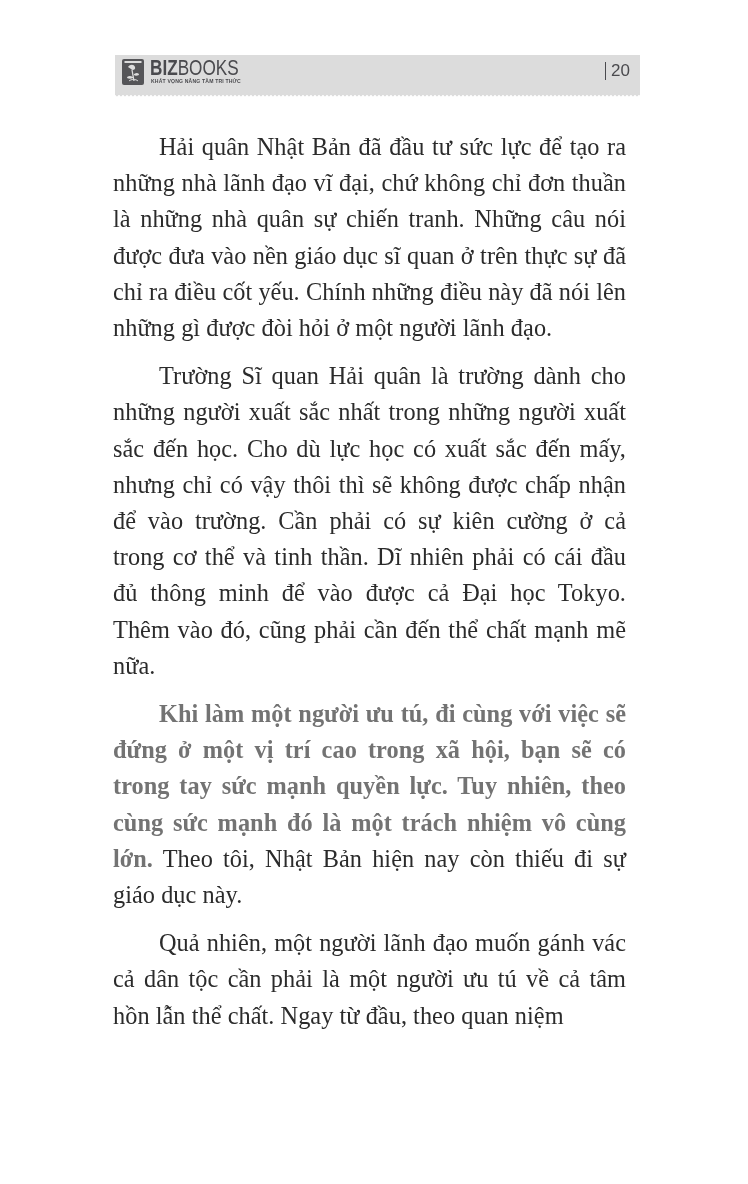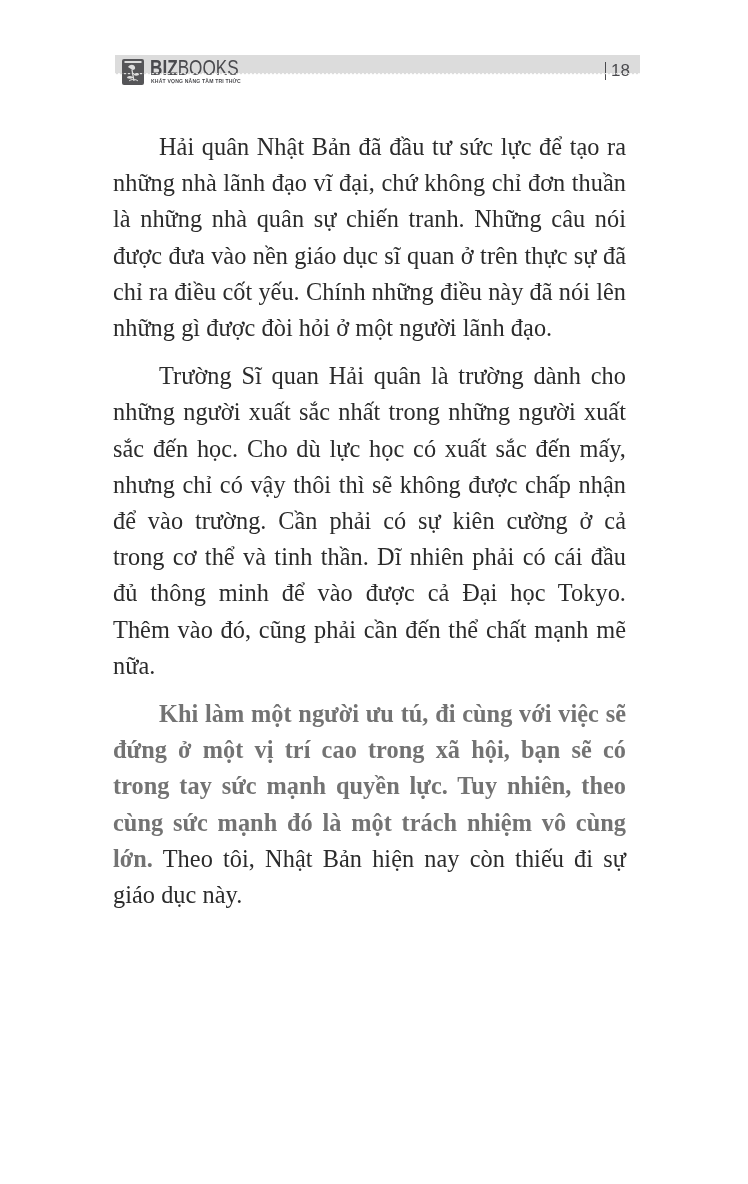--- a/index.html
+++ b/index.html
@@ -13,21 +13,21 @@
       position: relative;
       overflow: hidden;
       font-family: "Liberation Serif", "DejaVu Serif", serif;
       color: #2a2a2a;
     }
     .header-band {
       position: absolute;
       left: 115px;
       top: 55px;
       width: 525px;
-      height: 18px;
+      height: 40px;
       background: #dcdcdc;
     }
     .header-band::after {
       content: "";
       position: absolute;
       left: 0;
       right: 0;
       bottom: -3px;
       height: 3px;
       background: radial-gradient(circle at 2px 0, #dcdcdc 1.5px, transparent 1.6px) repeat-x;
@@ -120,21 +120,22 @@
       <path d="M11 18 C8 16, 5 17, 5 19 C7 20, 9 20, 11 19 Z" fill="#dcdcdc"></path>
       <path d="M7 22 C9 20, 14 20, 16 22" stroke="#dcdcdc" stroke-width="1" fill="none"></path>
     </svg>
   </div>
   <div class="logo-text">
     <span class="biz">BIZ</span><span class="books">BOOKS</span>
   </div>
   <div class="logo-tagline">KHÁT VỌNG NÂNG TẦM TRI THỨC</div>
   <div class="page-number">
     <span class="sep"></span>
-    <span>18</span>
+    <span>20</span>
   </div>
 </div>
 
 <div class="content">
   <p class="para">Hải quân Nhật Bản đã đầu tư sức lực để tạo ra những nhà lãnh đạo vĩ đại, chứ không chỉ đơn thuần là những nhà quân sự chiến tranh. Những câu nói được đưa vào nền giáo dục sĩ quan ở trên thực sự đã chỉ ra điều cốt yếu. Chính những điều này đã nói lên những gì được đòi hỏi ở một người lãnh đạo.</p>
   <p class="para">Trường Sĩ quan Hải quân là trường dành cho những người xuất sắc nhất trong những người xuất sắc đến học. Cho dù lực học có xuất sắc đến mấy, nhưng chỉ có vậy thôi thì sẽ không được chấp nhận để vào trường. Cần phải có sự kiên cường ở cả trong cơ thể và tinh thần. Dĩ nhiên phải có cái đầu đủ thông minh để vào được cả Đại học Tokyo. Thêm vào đó, cũng phải cần đến thể chất mạnh mẽ nữa.</p>
   <p class="para"><b>Khi làm một người ưu tú, đi cùng với việc sẽ đứng ở một vị trí cao trong xã hội, bạn sẽ có trong tay sức mạnh quyền lực. Tuy nhiên, theo cùng sức mạnh đó là một trách nhiệm vô cùng lớn.</b><span> Theo tôi, Nhật Bản hiện nay còn thiếu đi sự giáo dục này.</span></p>
+  <p class="para">Quả nhiên, một người lãnh đạo muốn gánh vác cả dân tộc cần phải là một người ưu tú về cả tâm hồn lẫn thể chất. Ngay từ đầu, theo quan niệm</p>
 </div>
 
 </body></html>

